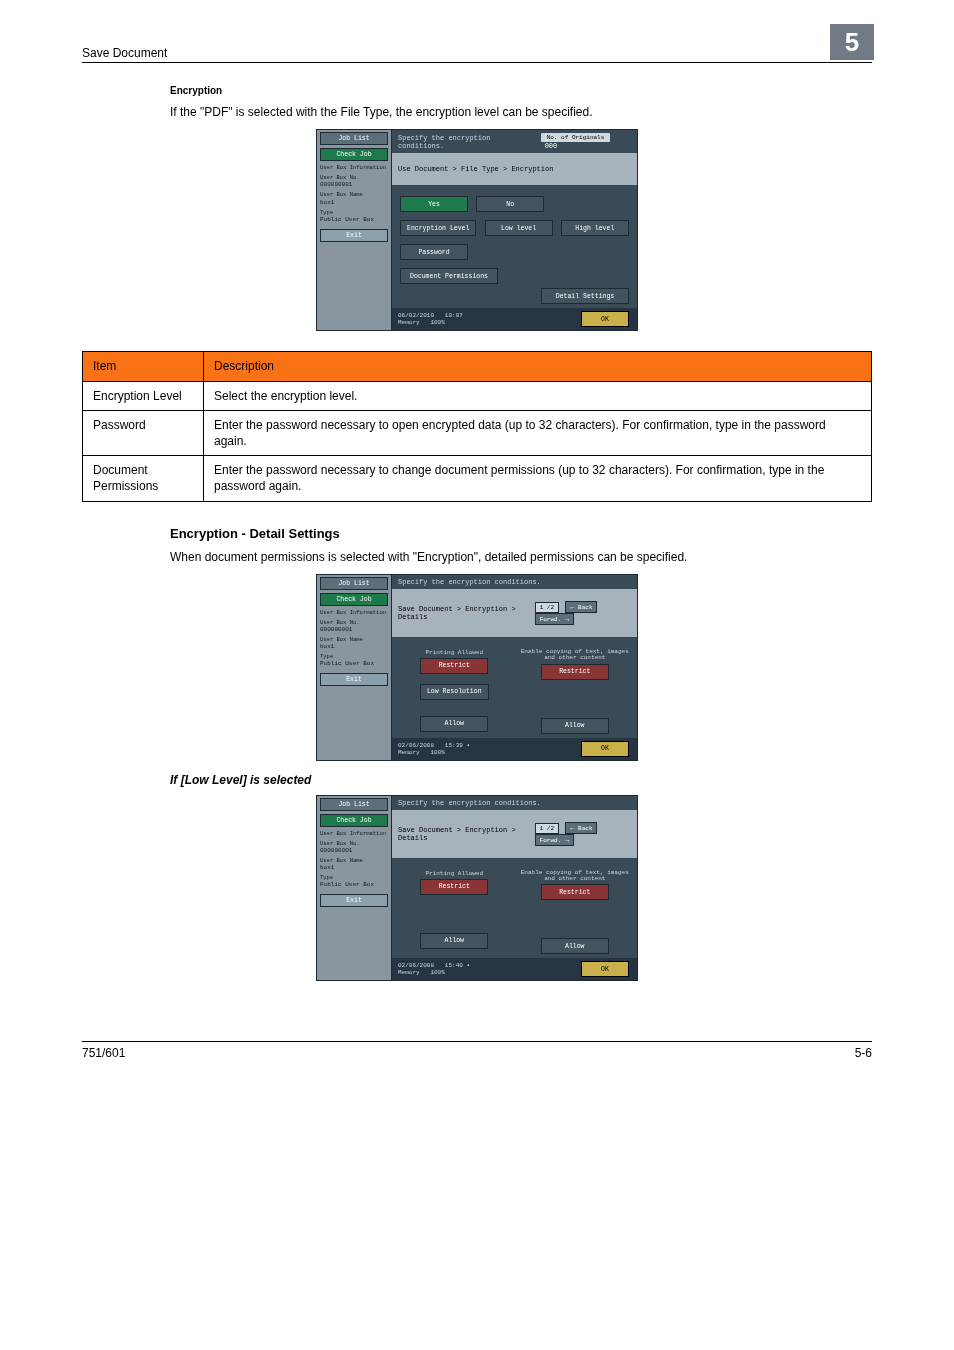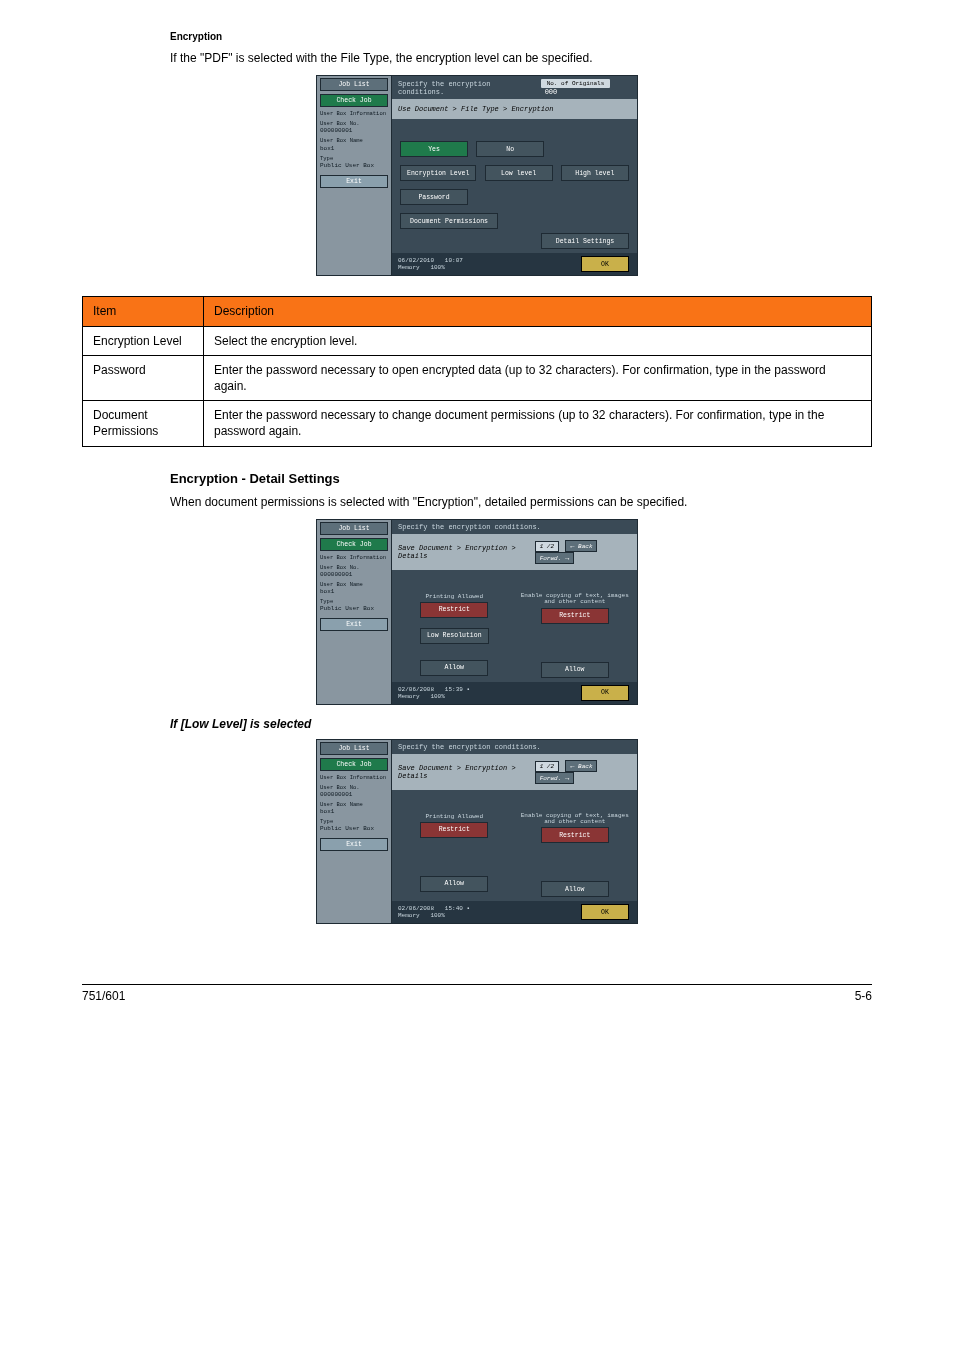--- a/index.html
+++ b/index.html
@@ -131,22 +131,22 @@
   .p-topbar {
     display:flex; justify-content:space-between; align-items:center;
     padding:3px 6px; background:#3a4a56;
   }
   .p-title { color:#c9d6de; }
   .p-badge {
     display:inline-block; background:#cfd9e0; color:#000;
     padding:1px 6px; border-radius:1px; font-size:6px;
   }
   .p-bread {
-    background:#a6b3bb; color:#000; padding:6px 6px; margin:0 0 18px 0;
-    display:flex; justify-content:space-between; align-items:center;font-style:italic;
+    background:#a6b3bb; color:#000; padding:12px 6px; margin:0 0 7px 0;
+    display:flex; justify-content:space-between; align-items:center;
   }
   .p-btn {
     display:inline-flex; align-items:center; justify-content:center;
     background:#5d6f7a; border:1px solid #1e2a33; color:#fff;
     height:14px; padding:0 6px; margin:1px 2px; font-size:6.5px;
     min-width:54px;
   }
   .p-btn.sel { background:#1f7a4b; }
   .p-btn.dark { background:#43545e; color:#fff; }
   .p-btn.red { background:#8a3535; }
@@ -183,20 +183,24 @@
   }
 
   
   .mag-svg { stroke:#394249; fill:none; stroke-width:2;}
 </style>
 </head>
 <body>
 
 <div class="page">
 
+  <div class="header-bar">
+    <span class="header-title">Save Document</span>
+    <span class="chapter-box">5</span>
+  </div>
 
   <div class="section-h">Encryption</div>
   <div class="body-p">If the "PDF" is selected with the File Type, the encryption level can be specified.</div>
 
   <div class="panel-wrap">
     <div class="panel">
       <div class="p-row">
         <div class="p-side">
           <span class="p-side-btn">Job List</span>
           <span class="p-side-btn green">Check Job</span>

